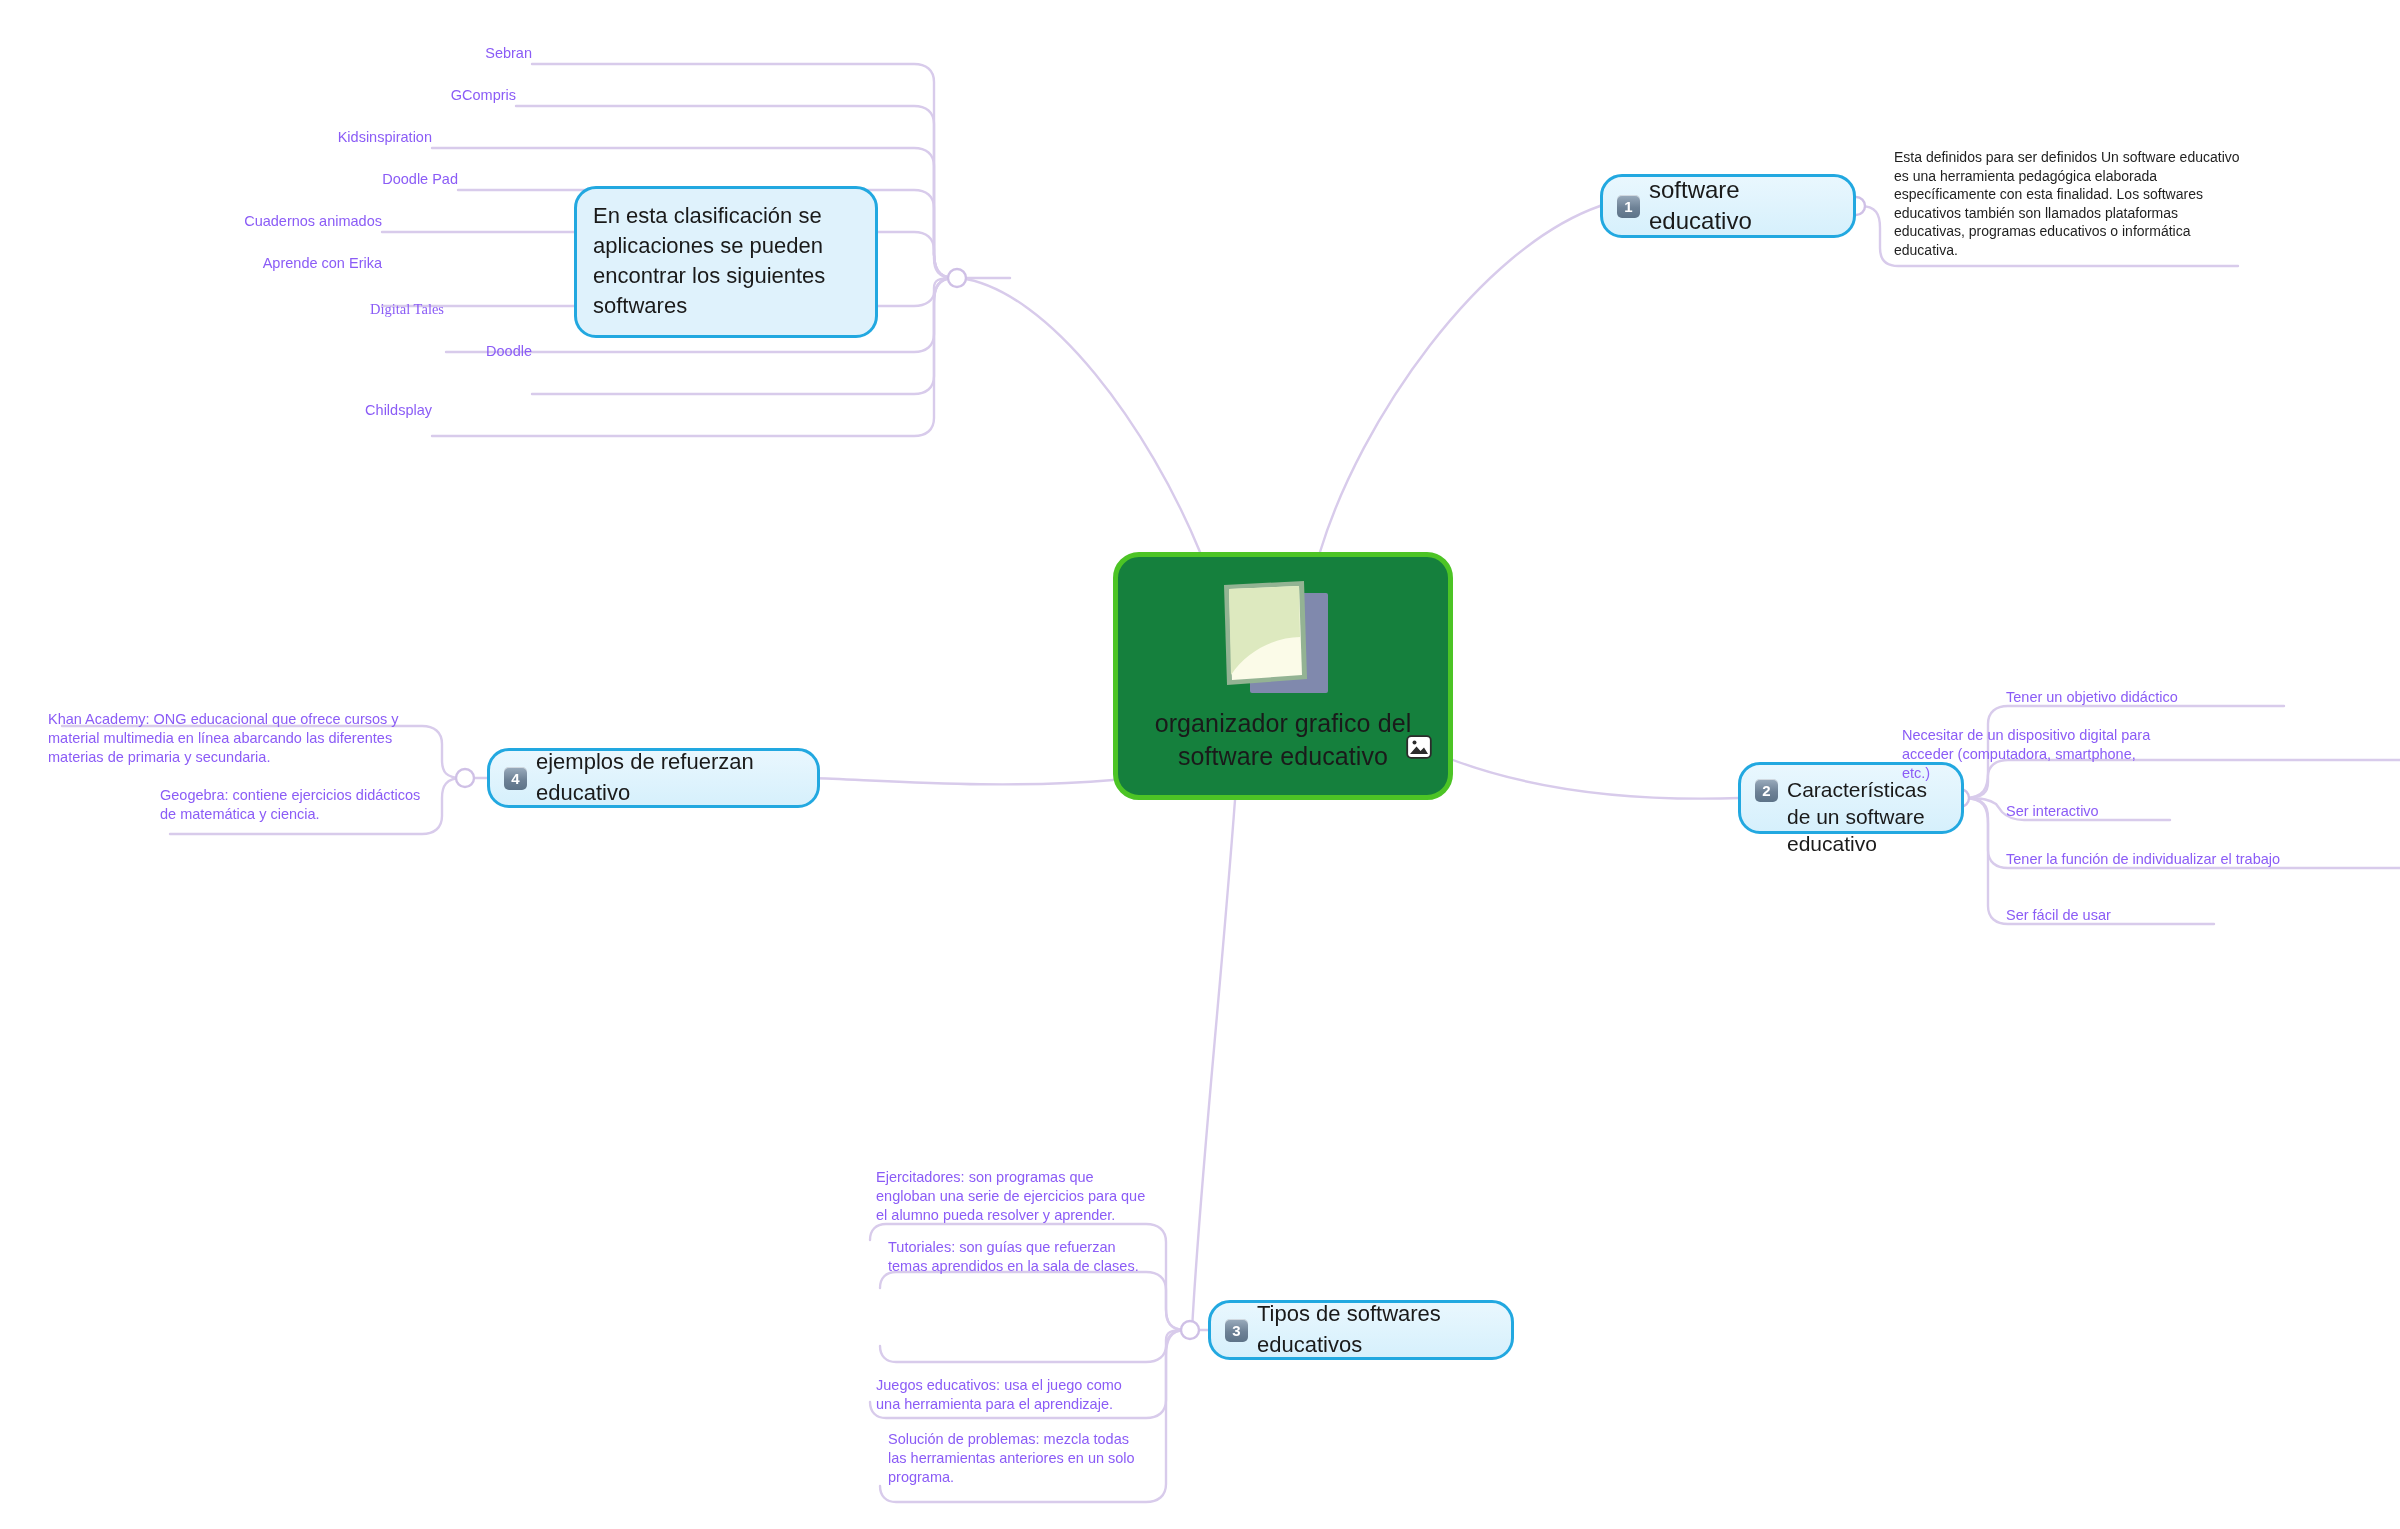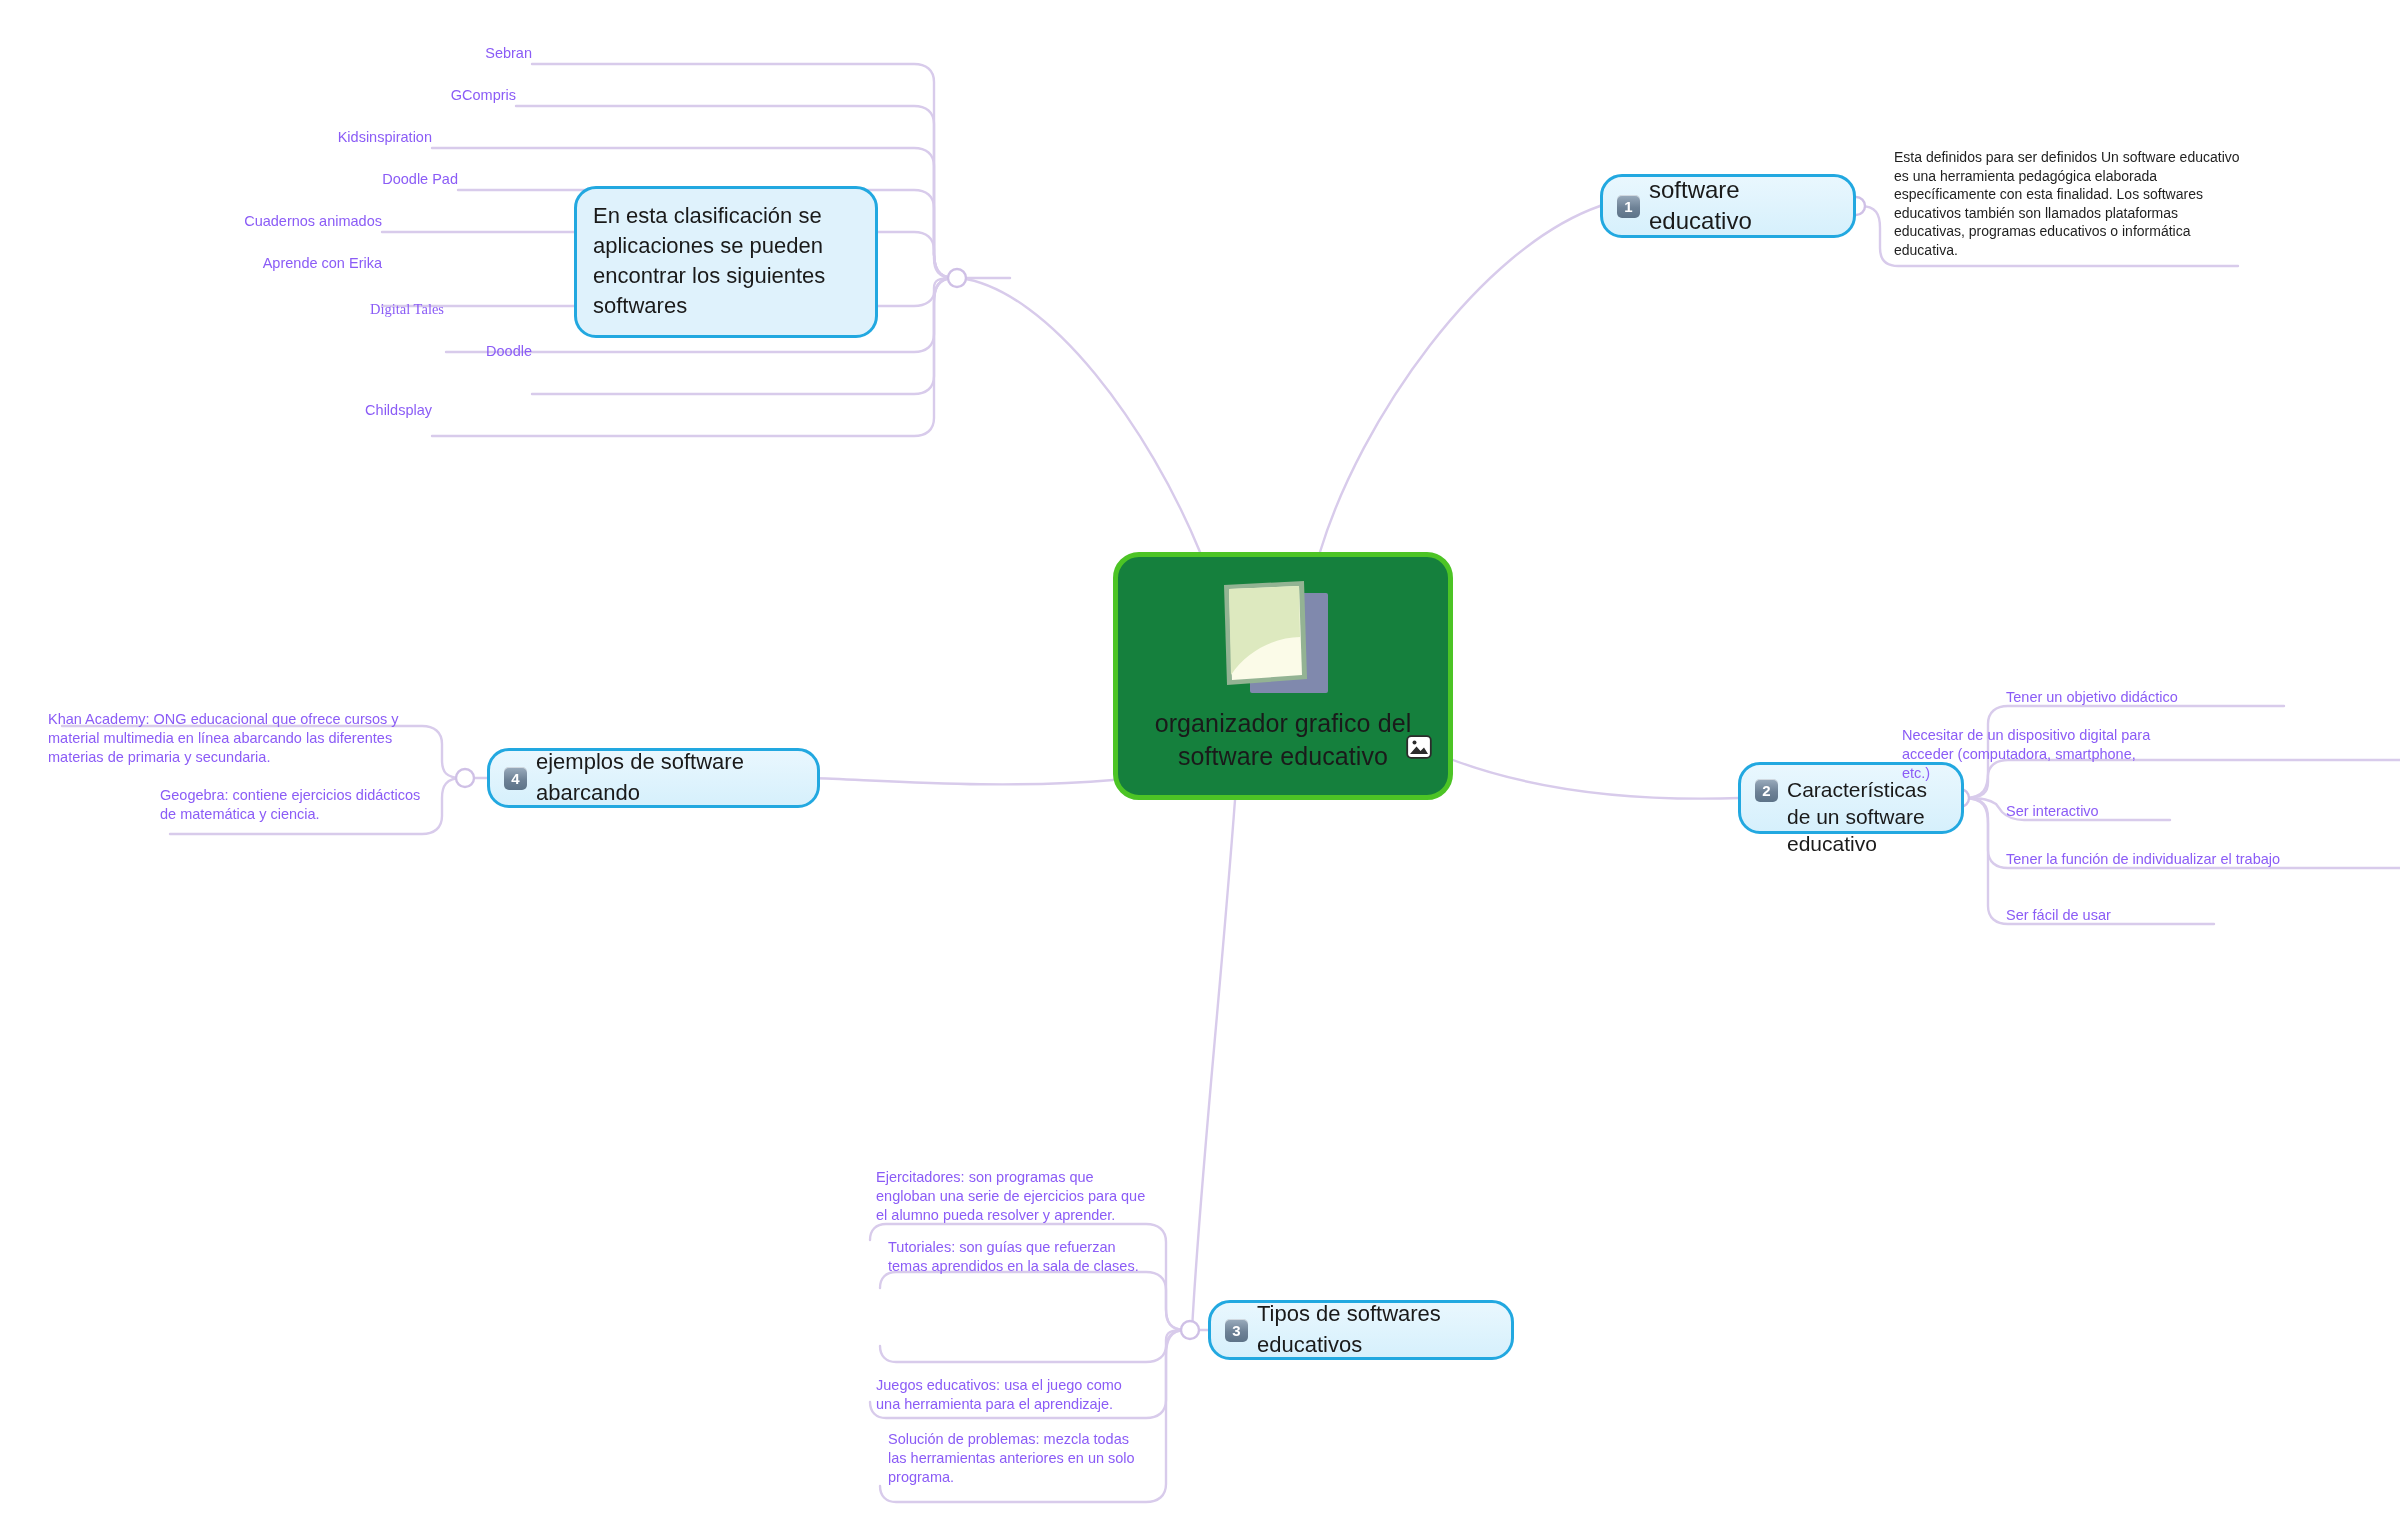--- a/index.html
+++ b/index.html
@@ -172,21 +172,21 @@
     <span class="badge">3</span>
     <span class="topic-label" style="font-size:22px;">Tipos de softwares educativos</span>
   </div>
   <div class="leaf l" style="left:876px;top:1168px;width:270px;">Ejercitadores: son programas que engloban una serie de ejercicios para que el alumno pueda resolver y aprender.</div>
   <div class="leaf l" style="left:888px;top:1238px;width:262px;">Tutoriales: son guías que refuerzan temas aprendidos en la sala de clases.</div>
   <div class="leaf l" style="left:876px;top:1376px;width:266px;">Juegos educativos: usa el juego como una herramienta para el aprendizaje.</div>
   <div class="leaf l" style="left:888px;top:1430px;width:262px;">Solución de problemas: mezcla todas las herramientas anteriores en un solo programa.</div>
 
   <div class="topic" style="left:487px;top:748px;width:333px;height:60px;">
     <span class="badge">4</span>
-    <span class="topic-label" style="font-size:22px;">ejemplos de software abarcando</span>
+    <span class="topic-label" style="font-size:22px;">ejemplos de refuerzan educativo</span>
   </div>
   <div class="leaf l" style="left:48px;top:710px;width:380px;">Khan Academy: ONG educacional que ofrece cursos y material multimedia en línea abarcando las diferentes materias de primaria y secundaria.</div>
   <div class="leaf l" style="left:160px;top:786px;width:270px;">Geogebra: contiene ejercicios didácticos de matemática y ciencia.</div>
 
   <div class="notebox" style="left:574px;top:186px;width:304px;">En  esta clasificación se aplicaciones se pueden encontrar los siguientes softwares</div>
 
   <div class="leaf r" style="left:332px;top:44px;width:200px;">Sebran</div>
   <div class="leaf r" style="left:316px;top:86px;width:200px;">GCompris</div>
   <div class="leaf r" style="left:232px;top:128px;width:200px;">Kidsinspiration</div>
   <div class="leaf r" style="left:258px;top:170px;width:200px;">Doodle Pad</div>

